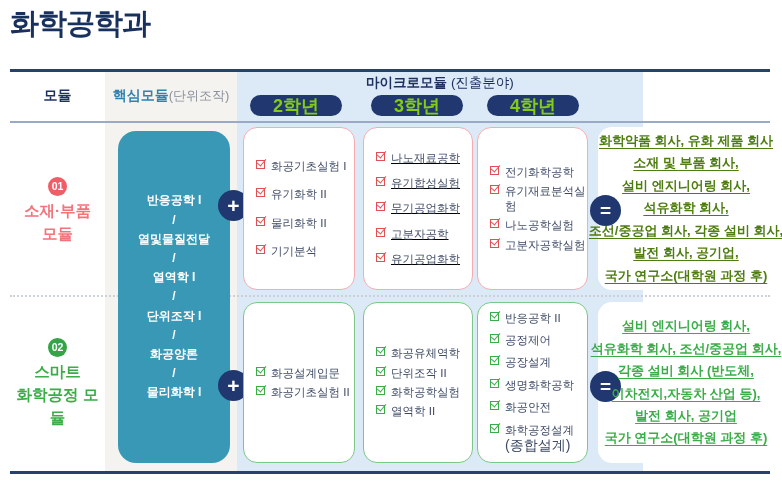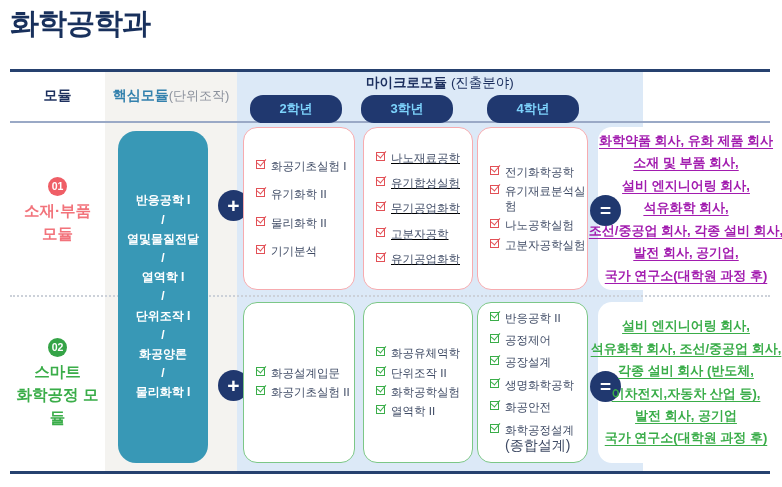--- a/index.html
+++ b/index.html
@@ -27,36 +27,36 @@
     justify-content:center; font-size:14px; font-weight:bold; color:#1c2f5e; }
   .h-module { left:10px;  width:95px; }
   .h-career { left:643px; width:127px; }
   .h-core   { left:105px; width:132px; font-size:14px; }
   .h-core .core-t { color:#3381ad; font-weight:bold; }
   .h-core .core-s { color:#8b919c; font-weight:normal; font-size:13px; }
   .h-micro { position:absolute; left:237px; top:74px; width:406px; text-align:center;
     font-size:13.5px; color:#1c2f5e; }
   .h-micro .micro-t { font-weight:bold; }
   .h-micro .micro-s { font-weight:normal; }
-  .pill { position:absolute; top:95px; width:92px; height:28px; border-radius:13px;
-    background:#20386f; color:#7dd3fc; font-size:13px; font-weight:bold;
+  .pill { position:absolute; top:95px; width:92px; height:21px; border-radius:13px;
+    background:#20386f; color:#84cc16; font-size:18px; font-weight:bold;
     display:flex; align-items:center; justify-content:center; }
-  .pill.y2 { left:250px; } .pill.y3 { left:361px; } .pill.y4 { left:487px; }
+  .pill.y2 { left:250px; } .pill.y3 { left:371px; } .pill.y4 { left:487px; }
 
   
   .mod-label { position:absolute; left:10px; width:95px; text-align:center; }
   .mod-label.r1 { top:176px; } .mod-label.r2 { top:337px; }
   .badge { display:inline-block; width:19px; height:19px; border-radius:50%; color:#fff;
     font-size:10.5px; font-weight:bold; line-height:19px; text-align:center; margin-bottom:3px; }
   .r1 .badge { background:#ef5e66; } .r2 .badge { background:#35a447; }
   .mod-line { font-size:15.5px; font-weight:bold; line-height:23px; }
   .r1 .mod-line { color:#f2737b; } .r2 .mod-line { color:#3aad49; }
 
   
-  .core-box { position:absolute; left:118px; top:131px; width:90px; height:332px;
+  .core-box { position:absolute; left:118px; top:131px; width:112px; height:332px;
     background:#3898b6; border-radius:18px; display:flex; flex-direction:column;
     align-items:center; justify-content:center; color:#fff; }
   .core-line { font-size:12px; font-weight:bold; line-height:19.2px; text-align:center; }
 
   
   .op-circle { position:absolute; width:31px; height:31px; border-radius:50%; background:#20386f;
     color:#fff; display:flex; align-items:center; justify-content:center;
     font-size:21px; font-weight:bold; }
   .op-plus.r1 { left:218px; top:190px; } .op-plus.r2 { left:218px; top:370px; }
   .op-eq { font-size:19px; }
@@ -75,21 +75,21 @@
     border:1.4px solid var(--chk); margin-top:1px; }
   .check::after { content:""; position:absolute; left:2px; top:-4px; width:4px; height:8px;
     border-right:1.7px solid var(--chk); border-bottom:1.7px solid var(--chk);
     transform:rotate(40deg); }
   .course-text { display:flex; flex-direction:column; line-height:1.25; }
   .note { font-size:14px; } .note:empty { display:none; }
 
   
   .career { position:absolute; left:598px; width:176px; display:flex; flex-direction:column;
     align-items:center; justify-content:center; font-weight:bold; font-size:13px; }
-  .career.r1 { top:127px; height:163px; color:#a21caf; }
+  .career.r1 { top:127px; height:163px; color:#4d7c0f; }
   .career.r2 { top:302px; height:161px; color:#3aad49; }
   .career-line { white-space:nowrap; line-height:22.4px; text-decoration:underline;
     text-underline-offset:3px; text-align:center; }
 </style>
 </head>
 <body>
 
 <div class="screen">
 
   <div class="page-title">화학공학과</div>

